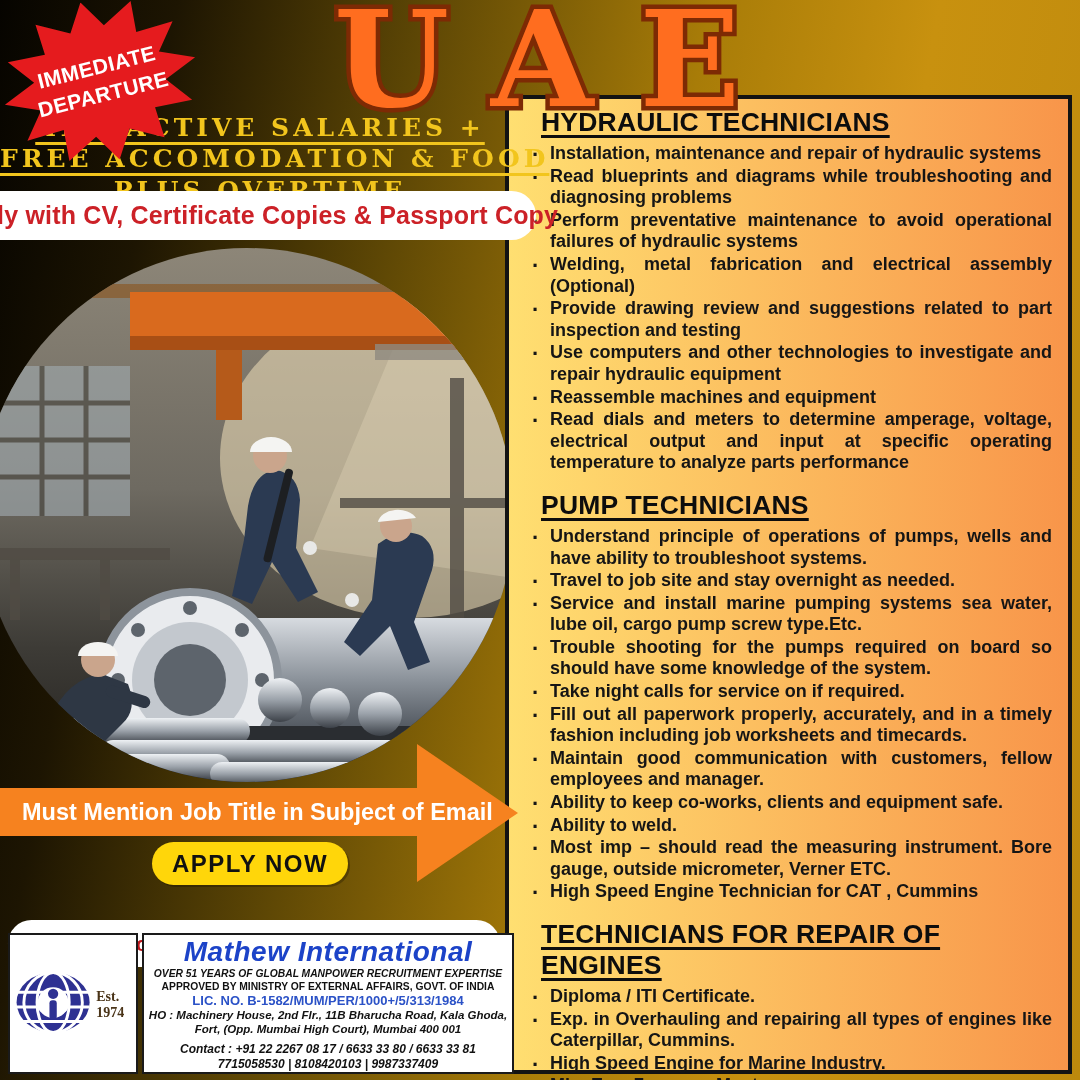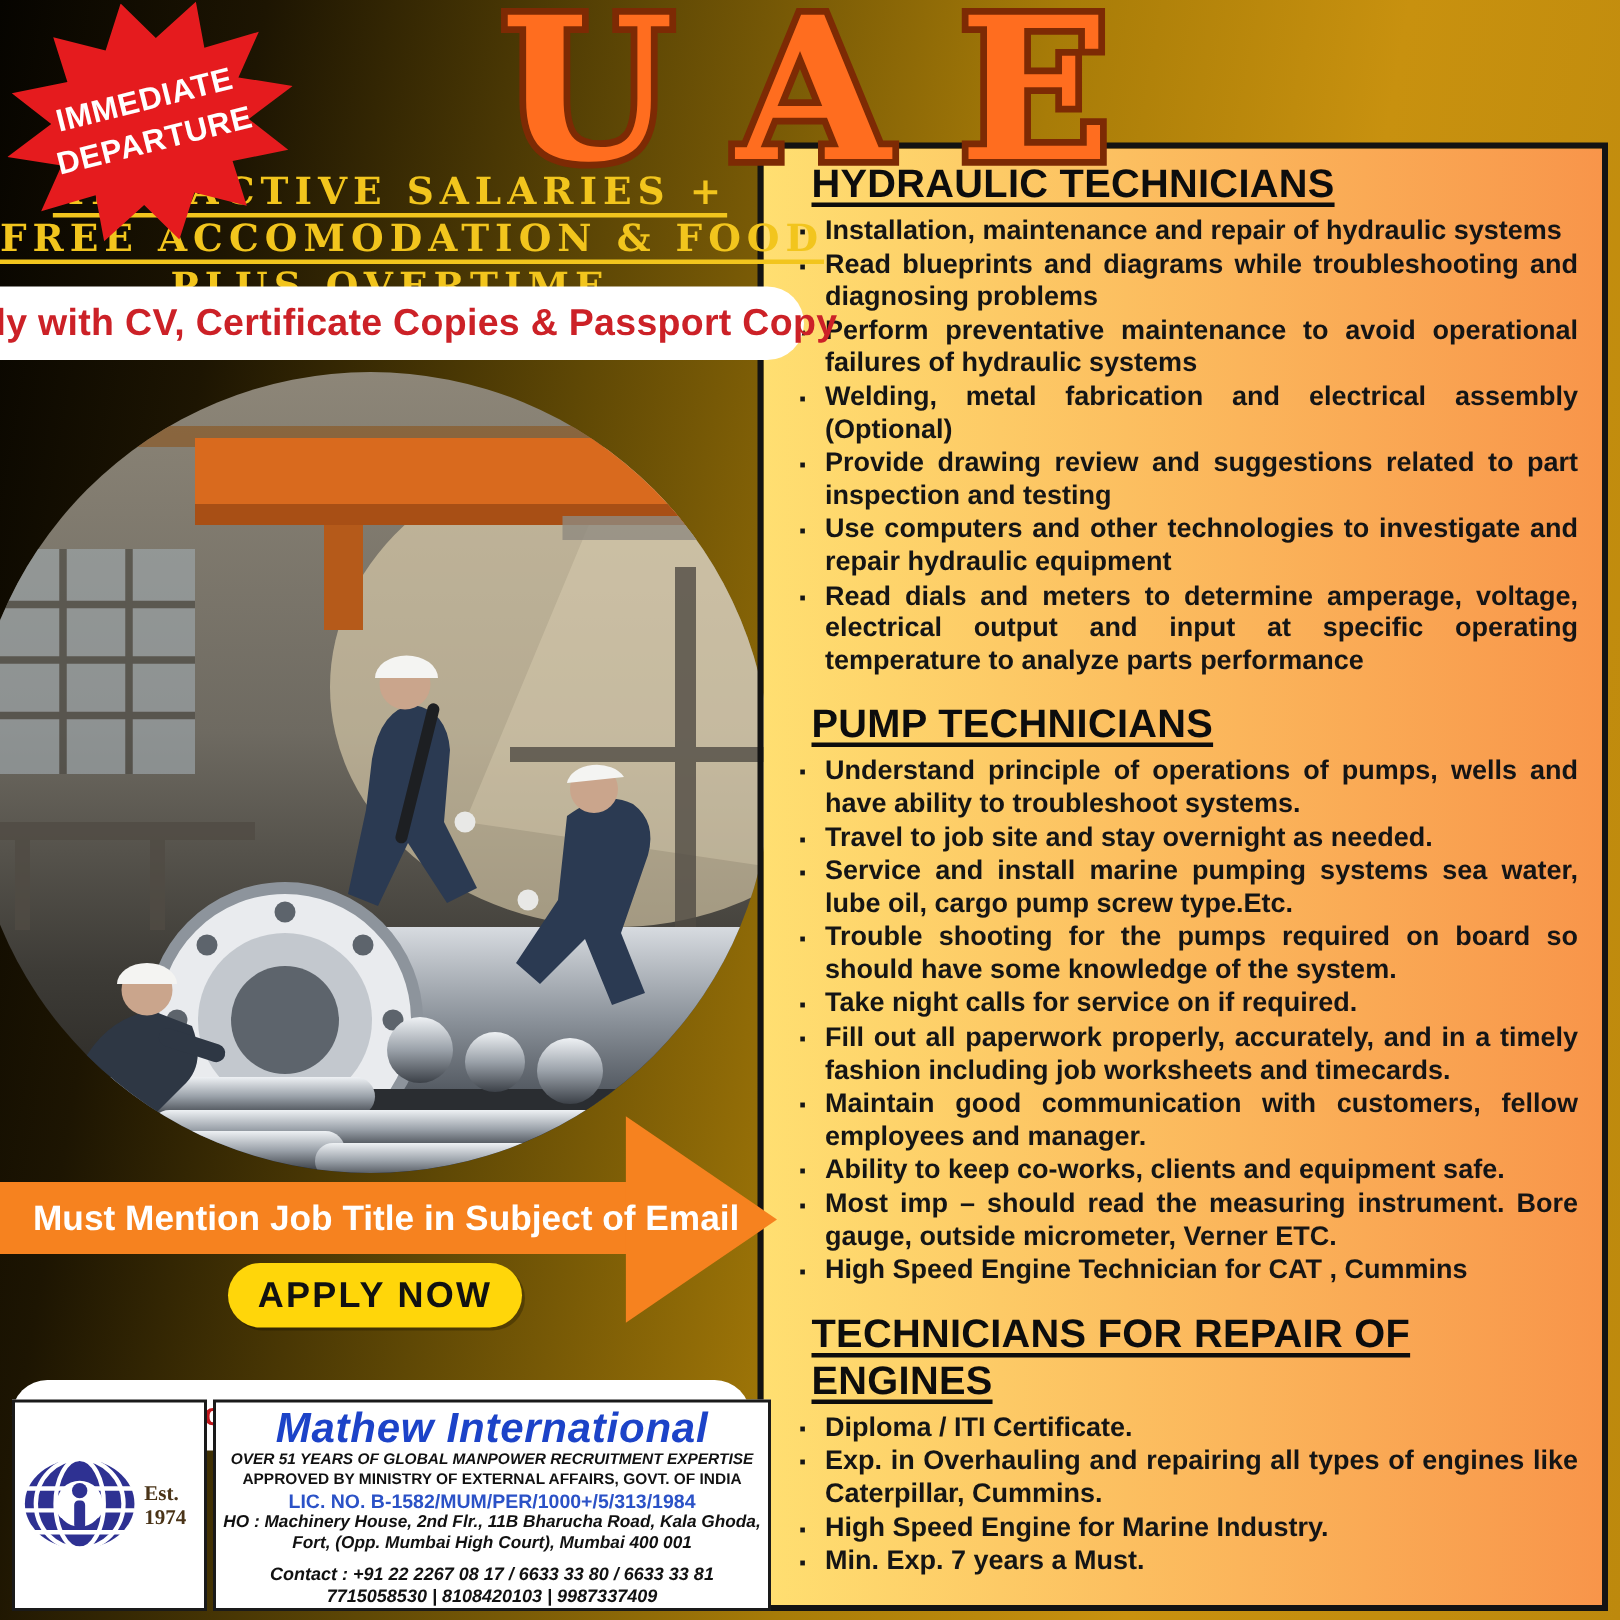--- a/index.html
+++ b/index.html
@@ -239,34 +239,36 @@
   <div class="panel">
       <section class="job-section">
         <h2 class="job-heading">HYDRAULIC TECHNICIANS</h2>
         <ul class="job-list">
           <li>Installation, maintenance and repair of hydraulic systems</li>
           <li>Read blueprints and diagrams while troubleshooting and diagnosing problems</li>
           <li>Perform preventative maintenance to avoid operational failures of hydraulic systems</li>
           <li>Welding, metal fabrication and electrical assembly (Optional)</li>
           <li>Provide drawing review and suggestions related to part inspection and testing</li>
           <li>Use computers and other technologies to investigate and repair hydraulic equipment</li>
+          <li>Reassemble machines and equipment</li>
           <li>Read dials and meters to determine amperage, voltage, electrical output and input at specific operating temperature to analyze parts performance</li>
         </ul>
       </section>
       <section class="job-section">
         <h2 class="job-heading">PUMP TECHNICIANS</h2>
         <ul class="job-list">
           <li>Understand principle of operations of pumps, wells and have ability to troubleshoot systems.</li>
           <li>Travel to job site and stay overnight as needed.</li>
           <li>Service and install marine pumping systems sea water, lube oil, cargo pump screw type.Etc.</li>
           <li>Trouble shooting for the pumps required on board so should have some knowledge of the system.</li>
           <li>Take night calls for service on if required.</li>
           <li>Fill out all paperwork properly, accurately, and in a timely fashion including job worksheets and timecards.</li>
           <li>Maintain good communication with customers, fellow employees and manager.</li>
           <li>Ability to keep co-works, clients and equipment safe.</li>
+          <li>Ability to weld.</li>
           <li>Most imp – should read the measuring instrument. Bore gauge, outside micrometer, Verner ETC.</li>
           <li>High Speed Engine Technician for CAT , Cummins</li>
         </ul>
       </section>
       <section class="job-section">
         <h2 class="job-heading">TECHNICIANS FOR REPAIR OF ENGINES</h2>
         <ul class="job-list">
           <li>Diploma / ITI Certificate.</li>
           <li>Exp. in Overhauling and repairing all types of engines like Caterpillar, Cummins.</li>
           <li>High Speed Engine for Marine Industry.</li>

